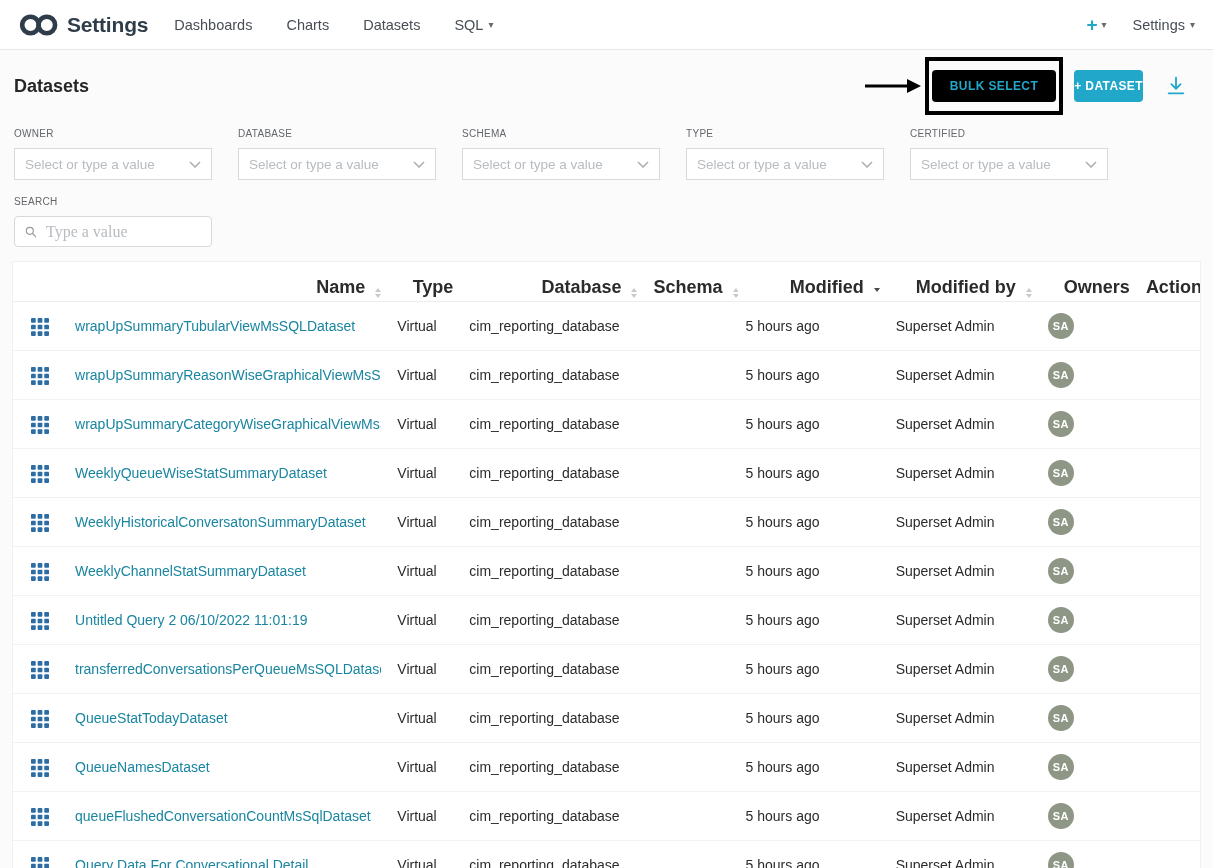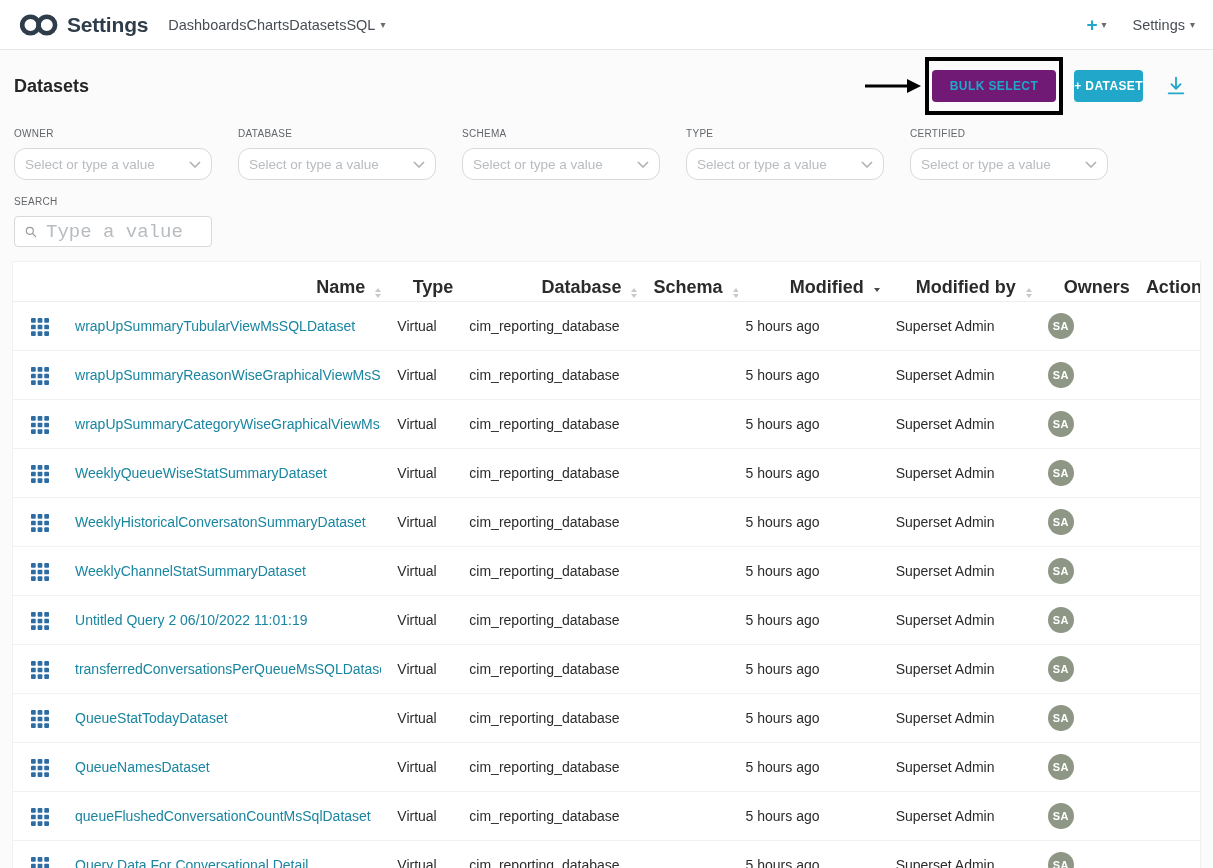--- a/index.html
+++ b/index.html
@@ -8,45 +8,45 @@
   *{box-sizing:border-box}
   html,body{margin:0;padding:0}
   body{
     width:1213px;height:868px;overflow:hidden;background:#fbfbfb;
     font-family:"Liberation Sans","DejaVu Sans",sans-serif;color:#323232;position:relative;
   }
   
   .nav{height:50px;background:#fff;border-bottom:1px solid #e8e8e8;display:flex;align-items:center;padding:0 18px}
   .brand{display:flex;align-items:center;gap:7px;cursor:pointer}
   .brand-text{font-size:21px;font-weight:700;color:#2f3d4a;letter-spacing:-0.2px}
-  .nav-items{display:flex;align-items:center;margin-left:20px}
+  .nav-items{display:flex;align-items:center;gap:34px;margin-left:26px}
   .nav-item{font-size:14.5px;color:#484e55;cursor:pointer;display:flex;align-items:center;gap:5px}
   .caret{font-size:10px;color:#6a6a6a;line-height:1}
   .nav-right{margin-left:auto;display:flex;align-items:center;gap:26px}
   .plus-menu{display:flex;align-items:center;gap:4px;cursor:pointer}
   .plus-glyph{color:var(--accent);font-size:19px;font-weight:700;line-height:1}
   
   .page-header{display:flex;align-items:center;justify-content:space-between;padding:20px 20px 16px 14px}
   .page-title{font-size:18px;font-weight:700;margin:0;color:#262626}
   .header-actions{display:flex;align-items:center;gap:14px;padding-right:6px}
   .btn{border:none;border-radius:4px;font-family:inherit;font-size:12px;font-weight:700;letter-spacing:.4px;cursor:pointer;padding:9px 18px;line-height:1.2}
-  .btn-secondary{background:#701a75;color:var(--accent)}
+  .btn-secondary{background:#000000;color:var(--accent)}
   .btn-primary{background:var(--accent);color:#fff;padding:9px 0}
   .bulk-wrap{position:relative;margin-right:4px}
   .annot-rect{position:absolute;left:-7px;right:-7px;top:-13px;bottom:-13px;border:4px solid var(--annotation);pointer-events:none;z-index:5}
   .annot-arrow{position:absolute;right:calc(100% + 10px);top:50%;transform:translateY(-50%);pointer-events:none;z-index:5}
   .export-btn{color:var(--accent);cursor:pointer;display:flex;align-items:center;margin-left:8px;background:none;border:none;padding:0}
   
   .filters{display:flex;gap:26px;padding:10px 14px 0}
   .filter-label{display:block;font-size:10px;color:#63666a;margin-bottom:9px;letter-spacing:.3px}
-  .select{width:198px;height:32px;background:#fff;border:1px solid #d9d9d9;border-radius:12px;display:flex;align-items:center;padding:0 10px;cursor:pointer}
+  .select{width:198px;height:32px;background:#fff;border:1px solid #d9d9d9;border-radius:0;display:flex;align-items:center;padding:0 10px;cursor:pointer}
   .select .ph{color:#b8bcc0;font-size:13.5px;flex:1;white-space:nowrap;overflow:hidden}
   .search-sec{padding:16px 14px 0}
   .search-box{width:198px;height:31px;background:#fff;border:1px solid #d9d9d9;border-radius:4px;display:flex;align-items:center;padding:0 9px;gap:6px}
-  .search-box input{border:none;outline:none;flex:1;font-size:19px;color:#333;background:transparent;font-family:Liberation Mono, monospace;min-width:0}
+  .search-box input{border:none;outline:none;flex:1;font-size:16px;color:#333;background:transparent;font-family:Liberation Serif, serif;min-width:0}
   .search-box input::placeholder{color:#b8bcc0}
   
   .card{margin:14px 12px 0;background:#fff;border:1px solid #f0f0f0;border-bottom:none}
   table{width:100%;border-collapse:collapse;table-layout:fixed}
   th{font-size:18px;font-weight:700;text-align:right;padding:15px 8px 3px;color:#2b2b2b;border-bottom:1px solid #ededed;white-space:nowrap;overflow:hidden}
   td{font-size:14px;padding:11px 8px;border-bottom:1px solid #f2f2f2;white-space:nowrap;overflow:hidden;color:#2b2b2b}
   .icon-cell{padding-left:18px}
   .name-link{color:var(--link);text-decoration:none;cursor:pointer;display:block;overflow:hidden;white-space:nowrap}
   .grid-icon{color:var(--grid);display:inline-flex;vertical-align:middle}
   .avatar{width:26px;height:26px;border-radius:50%;background:var(--avatar);color:#fff;font-size:11px;font-weight:600;display:inline-flex;align-items:center;justify-content:center;letter-spacing:.3px}

